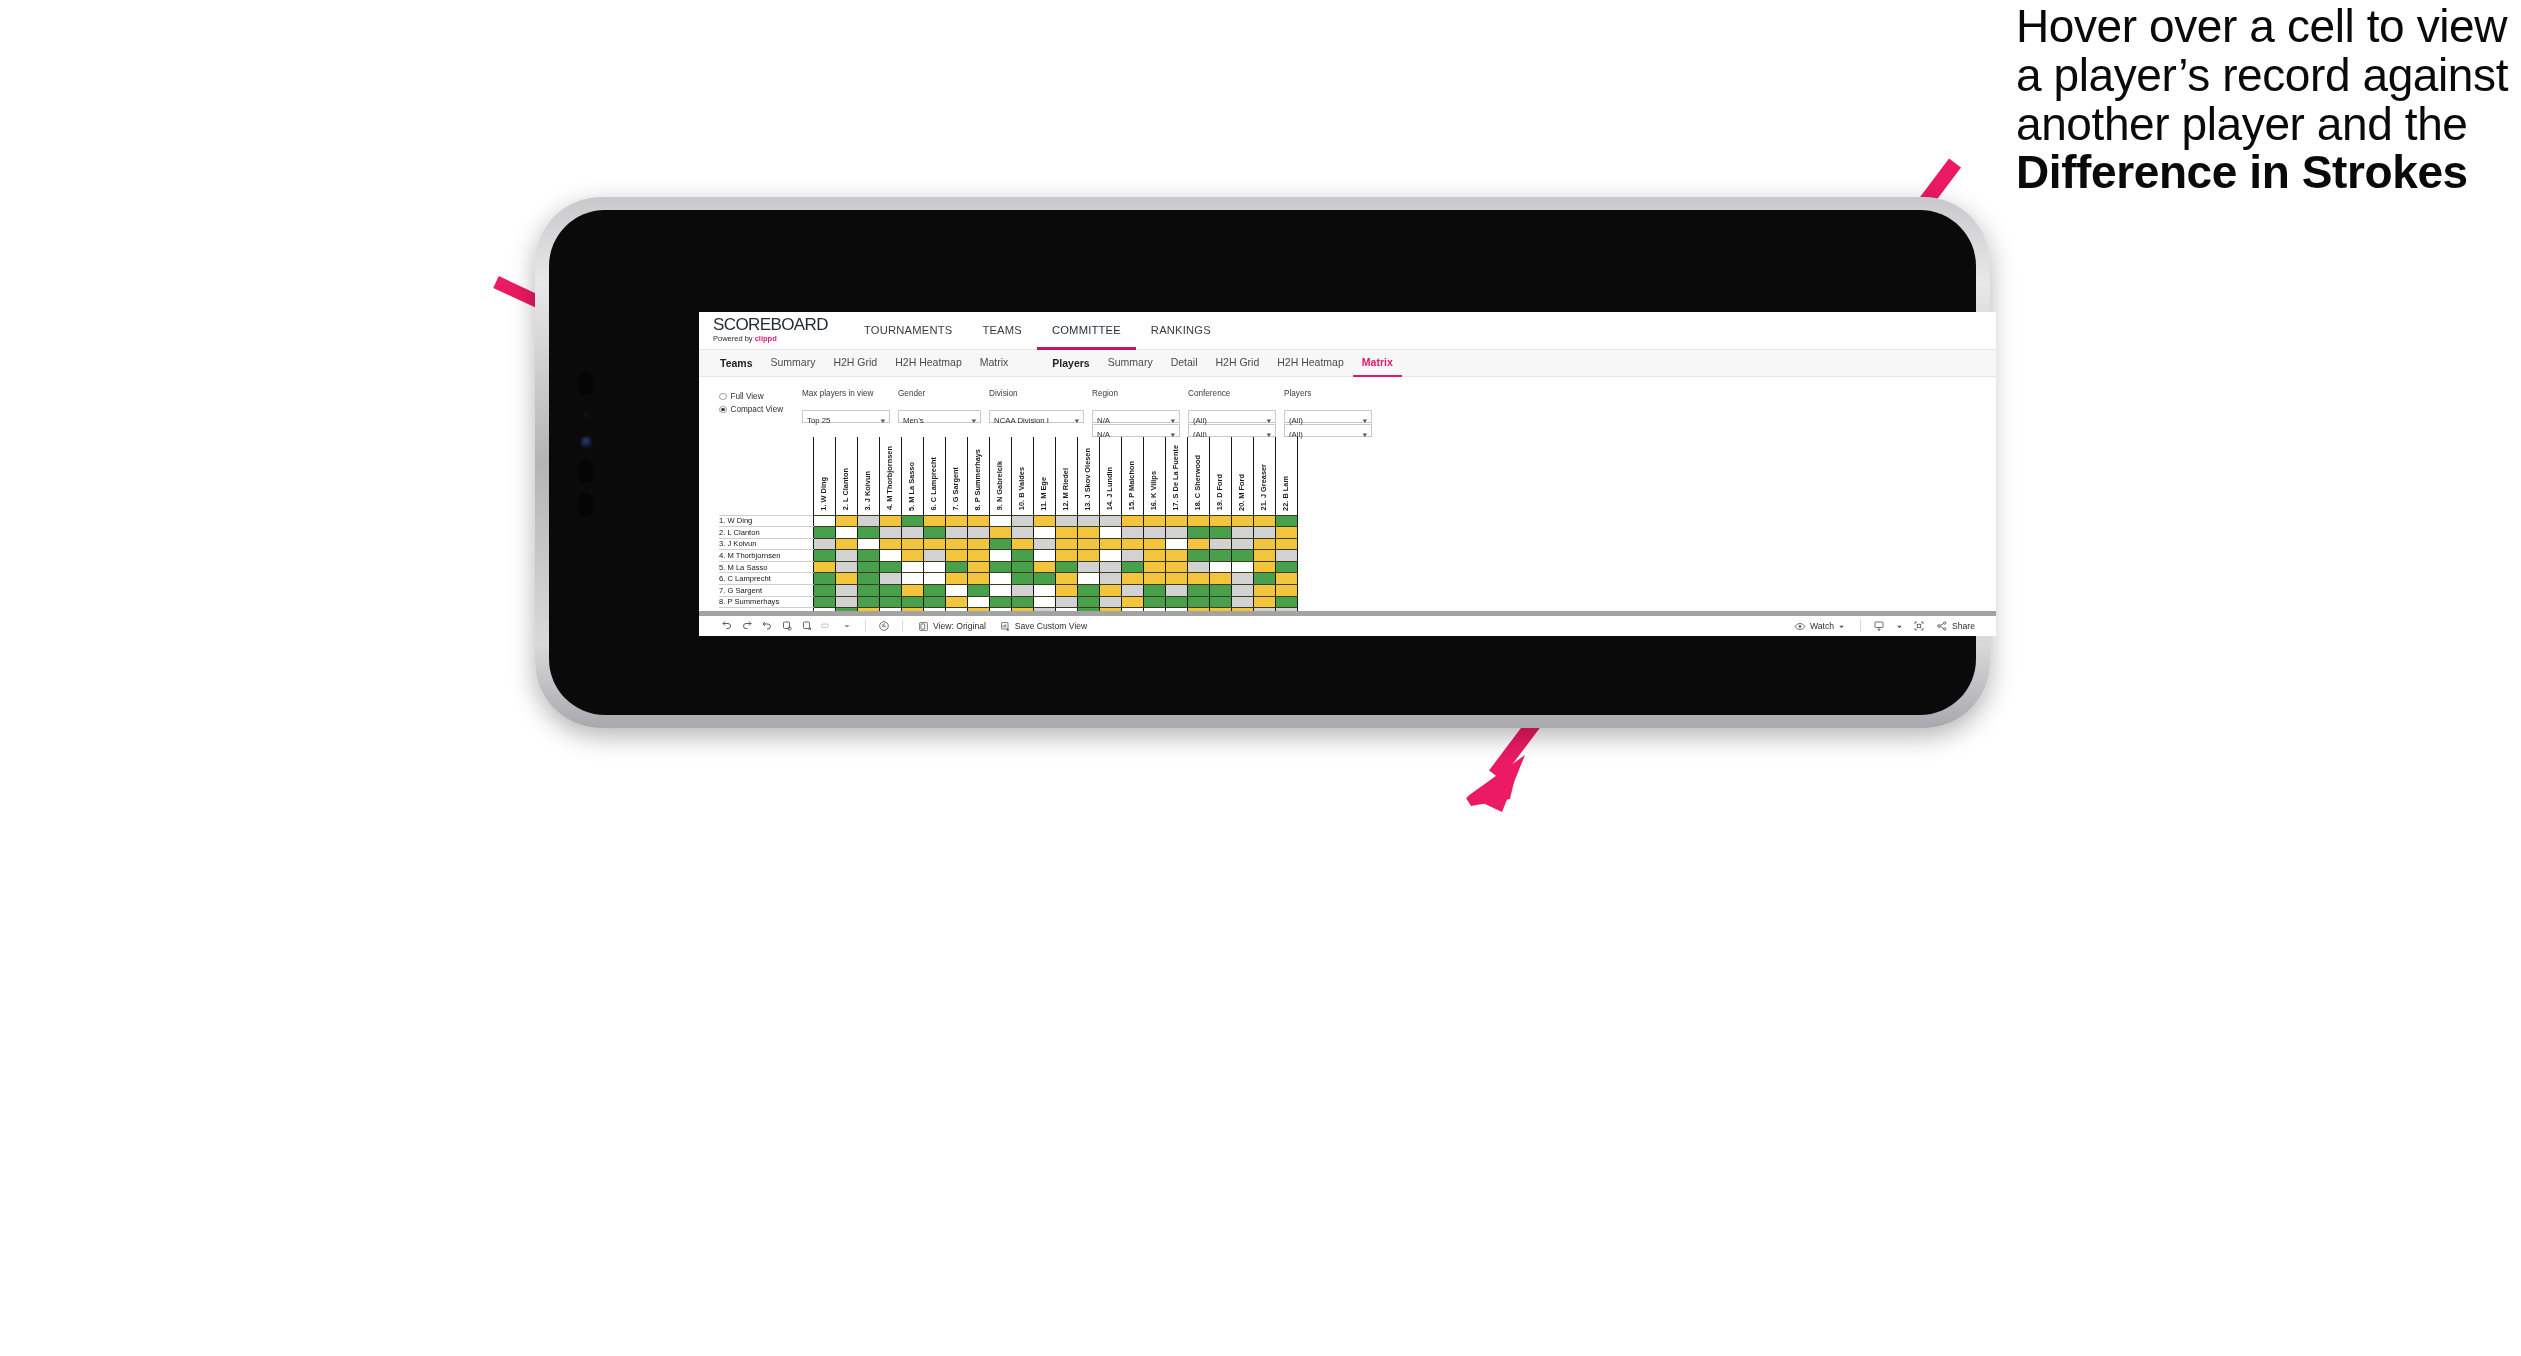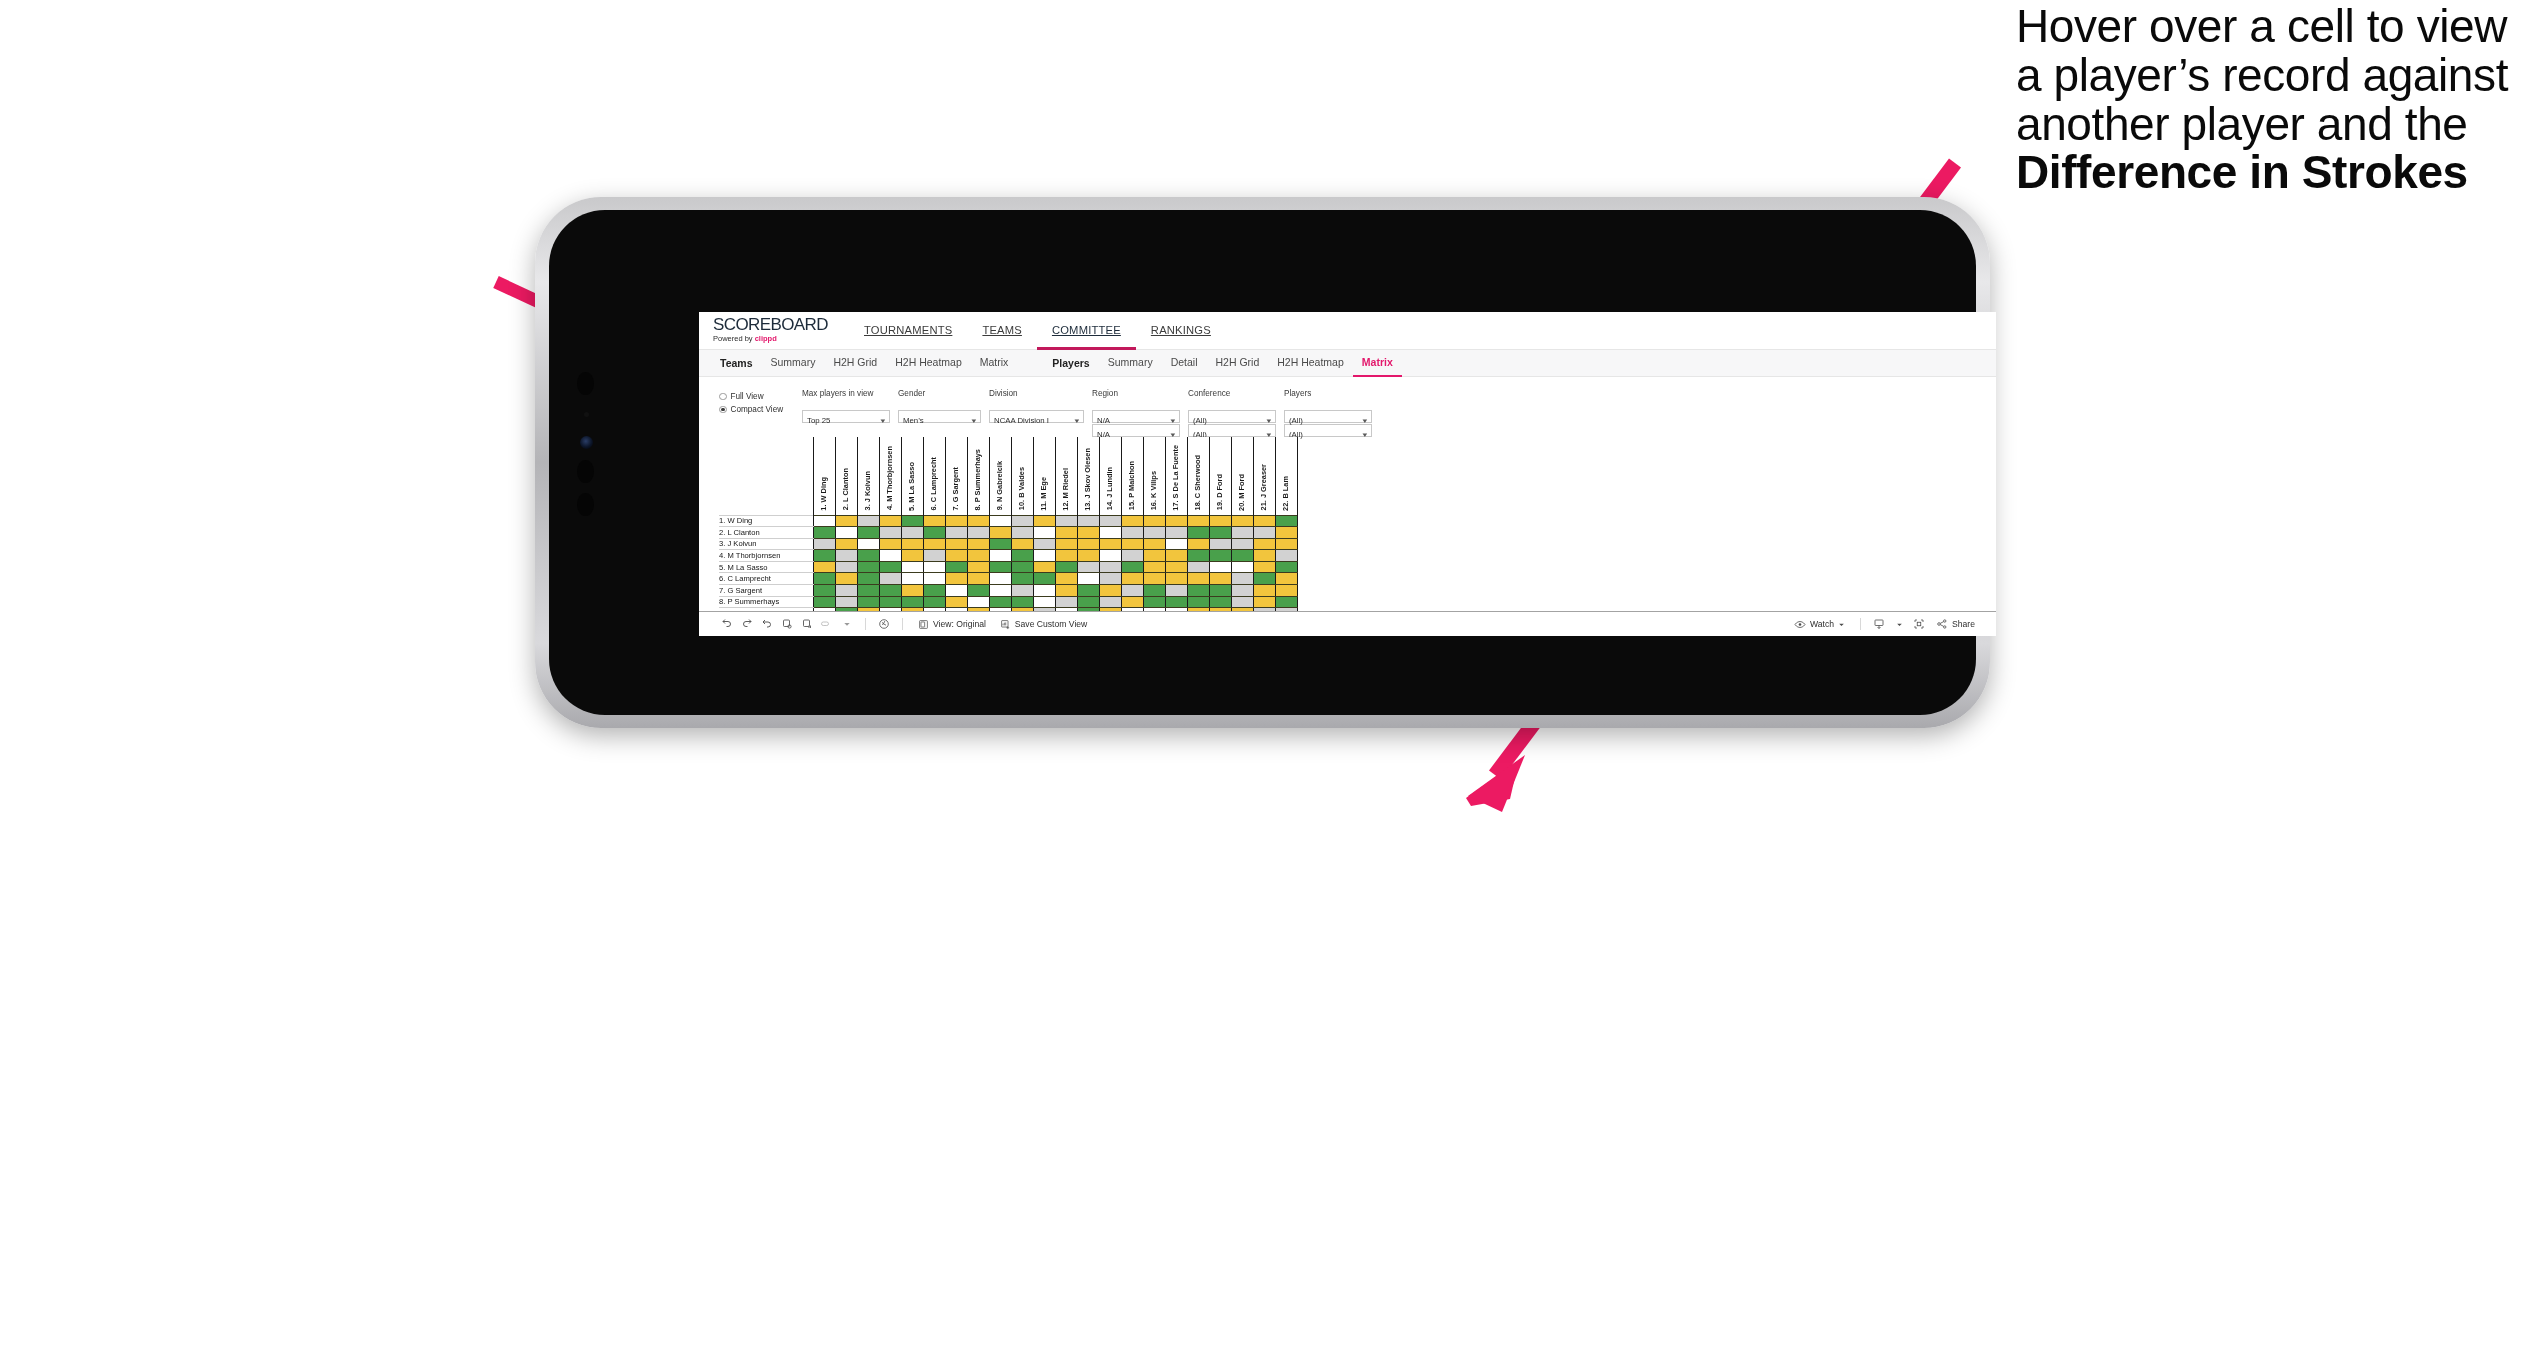--- a/index.html
+++ b/index.html
@@ -68,21 +68,21 @@
     font-family:"Liberation Sans", sans-serif; font-weight:400; font-size:17px;
     letter-spacing:-0.6px; color:#1d2b3a; line-height:17px;
     transform: scaleX(1.0);
   }
   .brand-sub { font-size:7.5px; color:#2b2b2b; margin-top:1px; }
   .brand-sub .clippd { color:#e3176b; font-weight:700; }
   .topnav-items { display:flex; align-items:stretch; }
   .topnav-item {
     display:flex; align-items:center; padding: 0 15px;
     font-size:11.2px; color:#3b3b3b; letter-spacing:.2px; cursor:pointer;
-    border-bottom: 3px solid transparent; margin-bottom:-1px;text-decoration:underline;
+    border-bottom: 3px solid transparent; margin-bottom:-1px;
   }
   .topnav-item.active { color:#1d2b3a; border-bottom-color:#c2185b; }
 
   
   #subnav {
     height: 27px; background:#f7f7f8; display:flex; align-items:center;
     border-bottom:1px solid #e6e6e6; padding-left:12px; gap:0;
   }
   .subgroup { display:flex; align-items:center; }
   .subgroup + .subgroup { margin-left: 26px; }
@@ -155,21 +155,21 @@
     border-top:1px solid #3b3b1e; border-bottom:1px solid #3b3b1e;
   }
   .c-g { background:#49a04b; }
   .c-y { background:#f2c53d; }
   .c-a { background:#d2d2d2; }
   .c-w { background:#ffffff; }
 
   
   #toolbar {
     position:absolute; left:0; bottom:0; width:100%; height:25px;
-    background:#fff; border-top:1px solid #a3a3a3;
+    background:#fff; border-top:5px solid #a3a3a3;
     display:flex; align-items:center; padding-left:18px; gap:0;
   }
   .tb-icon {
     width:20px; height:20px; display:flex; align-items:center; justify-content:center;
     color:#4b4b4b; cursor:pointer; flex:none;
   }
   .tb-sep { width:1px; height:12px; background:#d8d8d8; margin:0 8px; flex:none; }
   .tb-btn {
     display:flex; align-items:center; gap:4px; padding:0 7px; height:20px;
     font-size:8.6px; color:#2e2e2e; cursor:pointer; white-space:nowrap;

